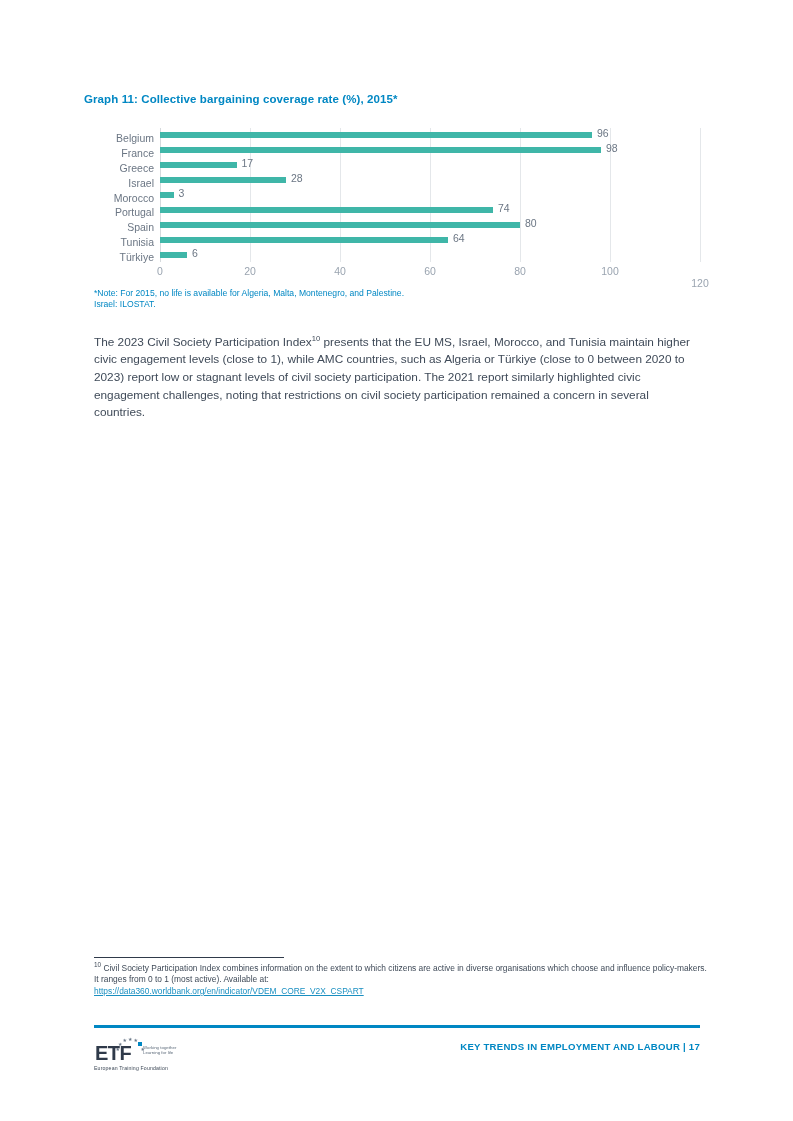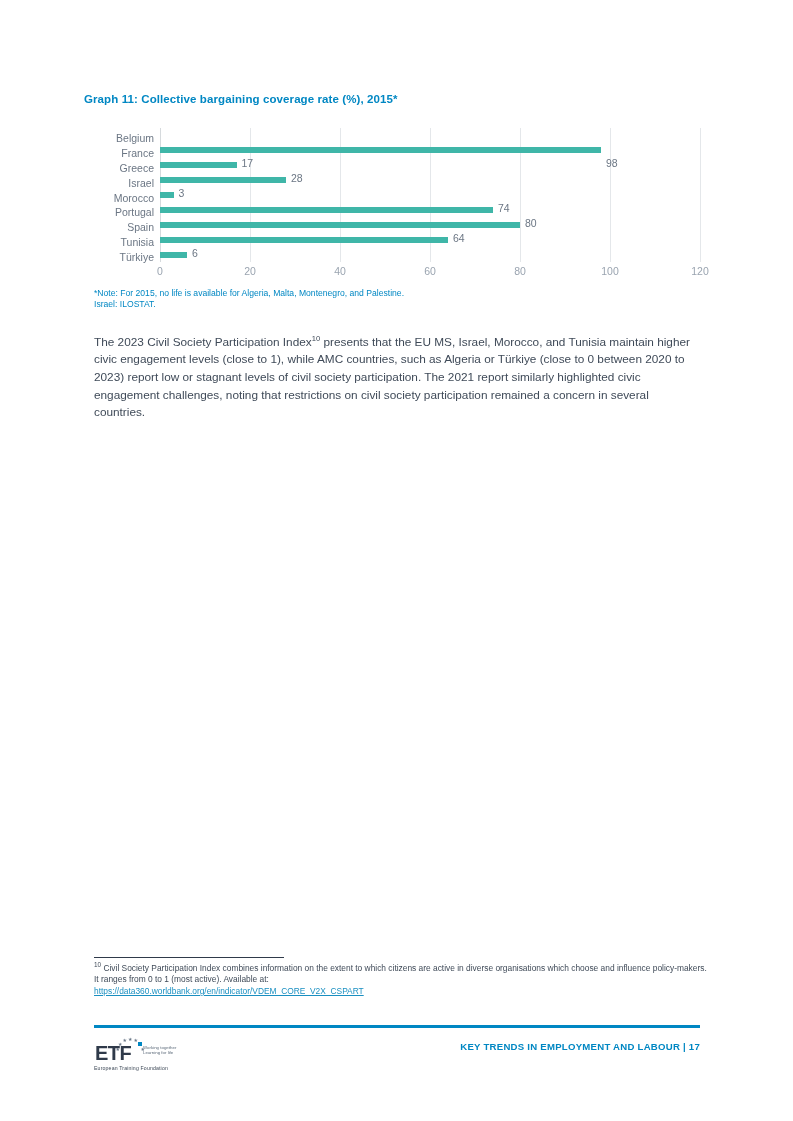--- a/index.html
+++ b/index.html
@@ -281,23 +281,27 @@
           <div class="cat-label" style="top: 121.056px;">Türkiye</div>
         </div>
       <div class="plot" id="plot-area">
           <div class="gridline zero" style="left: 0%;"></div>
           <div class="gridline" style="left: 16.6667%;"></div>
           <div class="gridline" style="left: 33.3333%;"></div>
           <div class="gridline" style="left: 50%;"></div>
           <div class="gridline" style="left: 66.6667%;"></div>
           <div class="gridline" style="left: 83.3333%;"></div>
           <div class="gridline" style="left: 100%;"></div>
+          <div class="bar-row" style="top: 0.444444px;">
+            <div class="bar" title="Belgium: 96" style="width: 80%; background: rgb(63, 182, 168);"></div>
+            <div class="bar-value" style="left: calc(80% + 5px);">96</div>
+          </div>
           <div class="bar-row" style="top: 15.3333px;">
             <div class="bar" title="France: 98" style="width: 81.6667%; background: rgb(63, 182, 168);"></div>
-            <div class="bar-value" style="left: calc(81.6667% + 5px); margin-top: 15px;">98</div>
+            <div class="bar-value" style="left: calc(81.6667% + 5px);">98</div>
           </div>
           <div class="bar-row" style="top: 30.2222px;">
             <div class="bar" title="Greece: 17" style="width: 14.1667%; background: rgb(63, 182, 168);"></div>
             <div class="bar-value" style="left: calc(14.1667% + 5px);">17</div>
           </div>
           <div class="bar-row" style="top: 45.1111px;">
             <div class="bar" title="Israel: 28" style="width: 23.3333%; background: rgb(63, 182, 168);"></div>
             <div class="bar-value" style="left: calc(23.3333% + 5px);">28</div>
           </div>
           <div class="bar-row" style="top: 60px;">
@@ -321,21 +325,21 @@
             <div class="bar-value" style="left: calc(5% + 5px);">6</div>
           </div>
         </div>
       <div class="x-axis" id="x-axis">
           <div class="x-tick" style="left: 0%;">0</div>
           <div class="x-tick" style="left: 16.6667%;">20</div>
           <div class="x-tick" style="left: 33.3333%;">40</div>
           <div class="x-tick" style="left: 50%;">60</div>
           <div class="x-tick" style="left: 66.6667%;">80</div>
           <div class="x-tick" style="left: 83.3333%;">100</div>
-          <div class="x-tick" style="left: 100%;">120</div>
+          <div class="x-tick" style="left: 100%; margin-top: 12px;">120</div>
         </div>
     </div>
   </div>
 
   <div class="chart-note">
     <div>*Note: For 2015, no life is available for Algeria, Malta, Montenegro, and Palestine.</div>
     <div>Israel: ILOSTAT.</div>
   </div>
 
   <p class="body-text"><span>The 2023 Civil Society Participation Index</span><sup>10</sup><span> presents that the EU MS, Israel, Morocco, and Tunisia maintain higher civic engagement levels (close to 1), while AMC countries, such as Algeria or Türkiye (close to 0 between 2020 to 2023) report low or stagnant levels of civil society participation. The 2021 report similarly highlighted civic engagement challenges, noting that restrictions on civil society participation remained a concern in several countries.</span></p>

